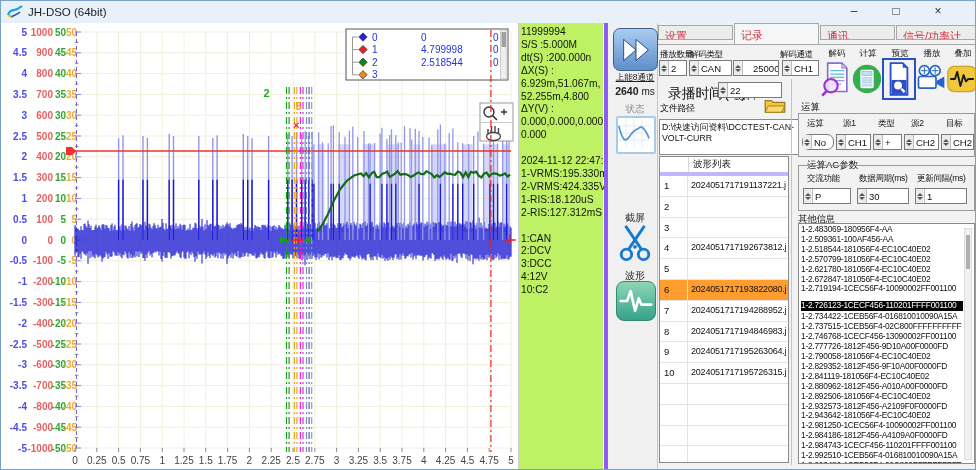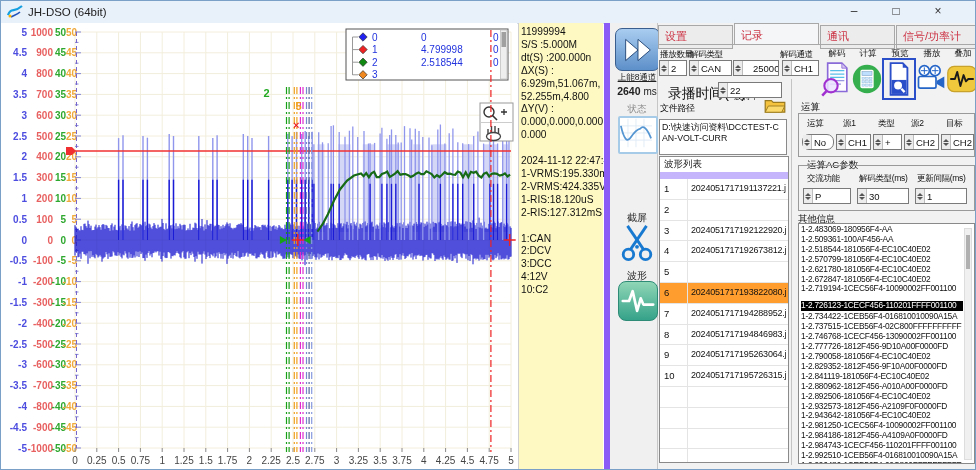--- a/index.html
+++ b/index.html
@@ -6,57 +6,57 @@
   #win{position:relative;width:976px;height:470px;background:#fff;border:1px solid #7aa0c8;box-sizing:border-box;overflow:hidden;}
   
   #titlebar{position:absolute;left:0;top:0;width:976px;height:22px;background:#e8f0fa;border-bottom:1px solid #d4dfec;display:flex;align-items:center;}
   #titlebar .ticon{margin:0 5px 0 6px;width:16px;height:16px;}
   #titlebar .ttext{font-size:11.5px;color:#222;}
   #winbtns{position:absolute;right:18px;top:0;height:22px;display:flex;}
   .wbtn{width:42px;height:22px;text-align:center;line-height:20px;font-size:12px;color:#333;cursor:default;}
   
   #chart-region{position:absolute;left:0;top:22px;width:516px;height:448px;background:#fff;}
   
-  #info-panel{position:absolute;left:517px;top:22px;width:85px;height:448px;background:#fef9c3;border-left:1px solid #cfcfcf;padding:3px 0 0 2px;box-sizing:border-box;}
+  #info-panel{position:absolute;left:517px;top:22px;width:85px;height:448px;background:#bef264;border-left:1px solid #cfcfcf;padding:3px 0 0 2px;box-sizing:border-box;}
   .info-line{font-size:10.2px;line-height:12.9px;color:#111;white-space:nowrap;}
   
-  #toolbar-col{position:absolute;left:603px;top:22px;width:54px;height:448px;background:#f0f0f0;border-left:6px solid #8b5cf6;border-right:1px solid #c6c6c6;box-sizing:border-box;}
+  #toolbar-col{position:absolute;left:603px;top:22px;width:54px;height:448px;background:#f0f0f0;border-left:4px solid #8b5cf6;border-right:1px solid #c6c6c6;box-sizing:border-box;}
   #ff-btn{position:absolute;left:5px;top:5px;width:43px;height:41px;border:1px solid #3a5f8e;border-radius:7px;background:linear-gradient(#a9cdf0,#5d8fc9);display:flex;align-items:center;justify-content:center;}
   #upload-link{position:absolute;left:0;top:49px;width:54px;text-align:center;font-size:8.5px;color:#222;text-decoration:underline;white-space:nowrap;overflow:hidden;}
   #elapsed{position:absolute;left:0;top:62px;width:54px;text-align:center;font-size:10.5px;color:#222;font-weight:bold;}
   #elapsed .unit{font-weight:normal;font-size:10px;}
   #status-label{position:absolute;left:0;top:80px;width:54px;text-align:center;font-size:9.5px;color:#8a8a8a;}
   #status-icon{position:absolute;left:8px;top:93px;width:36px;height:34px;background:#fff;border:2px solid #a6cbe8;border-radius:2px;}
   #shot-label{position:absolute;left:0;top:188px;width:54px;text-align:center;font-size:10px;color:#222;}
   #shot-icon{position:absolute;left:8px;top:200px;width:38px;height:40px;}
   #wave-label{position:absolute;left:0;top:246px;width:54px;text-align:center;font-size:10px;color:#222;}
   #wave-btn{position:absolute;left:8px;top:258px;width:38px;height:38px;border-radius:8px;background:linear-gradient(#8fd6b6,#35a289);border:1px solid #2d8b76;display:flex;align-items:center;justify-content:center;}
   
   #right-panel{position:absolute;left:657px;top:22px;width:319px;height:448px;background:#f2f2f2;}
-  .tab{position:absolute;top:2px;height:24px;background:#ececec;border:1px solid #a8a8a8;box-sizing:border-box;font-size:11px;color:#cc3344;text-align:left;padding:3px 0 0 6px;overflow:hidden;white-space:nowrap;}
+  .tab{position:absolute;top:2px;height:15px;background:#ececec;border:1px solid #a8a8a8;box-sizing:border-box;font-size:11px;color:#cc3344;text-align:left;padding:3px 0 0 6px;overflow:hidden;white-space:nowrap;}
   .tab.active{top:0;height:22px;background:#f5f6f7;border-bottom:none;padding-top:4px;}
   #tab-content-line{position:absolute;left:0;top:21px;width:319px;height:1px;background:#a8a8a8;}
   .lbl{position:absolute;font-size:8.5px;color:#111;white-space:nowrap;letter-spacing:-0.3px;}
   .spin{position:absolute;height:16px;background:#fff;border:1px solid #7a7a7a;box-sizing:border-box;display:flex;align-items:stretch;font-size:9.5px;color:#111;}
   .spin .arrs{width:8px;background:#ececec;border-right:1px solid #bdbdbd;display:flex;flex-direction:column;align-items:center;justify-content:center;gap:1px;}
   .spin .arrs i{display:block;width:0;height:0;border-left:3px solid transparent;border-right:3px solid transparent;}
   .spin .arrs i.au{border-bottom:3.5px solid #555;}
   .spin .arrs i.ad{border-top:3.5px solid #555;}
   .spin .val{flex:1;padding:1.5px 0 0 2px;white-space:nowrap;overflow:hidden;}
   .tool-label{position:absolute;top:25px;width:32px;text-align:center;font-size:8.5px;color:#111;white-space:nowrap;overflow:hidden;}
   .tool-icon{position:absolute;top:37px;width:30px;height:38px;display:flex;align-items:center;justify-content:center;}
   .tool-icon.selected{outline:2px solid #2b4ec9;outline-offset:0;}
   #folder-btn{position:absolute;left:104px;top:74px;width:26px;height:18px;display:flex;align-items:center;justify-content:center;}
-  #filepath-box{position:absolute;left:1px;top:96px;width:128px;height:36px;background:#fff;border:1px solid #8a8a8a;box-sizing:border-box;font-size:8.8px;line-height:11px;padding:2px;word-break:break-all;color:#111;}
+  #filepath-box{position:absolute;left:1px;top:96px;width:140px;height:36px;background:#fff;border:1px solid #8a8a8a;box-sizing:border-box;font-size:8.8px;line-height:11px;padding:2px;word-break:break-all;color:#111;}
   #vdivider{position:absolute;left:133px;top:56px;width:1px;height:386px;background:#c4c4c4;}
   .groupbox{position:absolute;border:1px solid #9a9a9a;box-sizing:border-box;}
   .grouptitle{position:absolute;font-size:9.5px;color:#111;background:#f2f2f2;padding:0 3px;white-space:nowrap;}
   
   #wave-table{position:absolute;left:1px;top:133px;width:130px;height:307px;background:#fff;border:1px solid #8a8a8a;box-sizing:border-box;overflow:hidden;}
-  .wt-header{height:15px;border-bottom:7px solid #c4b5fd;display:flex;font-size:9.5px;color:#111;flex-direction:column;}
+  .wt-header{height:15px;border-bottom:4px solid #c4b5fd;display:flex;font-size:9.5px;color:#111;}
   .wt-header .c1{width:28px;border-right:1px solid #d9d9d9;}
   .wt-header .c2{flex:1;padding:1px 0 0 4px;}
   .wt-row{height:20.8px;display:flex;border-bottom:1px solid #e4e4e4;box-sizing:border-box;font-size:9px;color:#111;}
   .wt-row .c1{width:28px;border-right:1px solid #e4e4e4;padding:4px 0 0 4px;box-sizing:border-box;font-size:9.5px;}
   .wt-row .c2{flex:1;padding:4px 0 0 3px;white-space:nowrap;overflow:hidden;letter-spacing:-0.2px;}
   .wt-row.sel{background:#ff9d2e;}
   
   #other-list{position:absolute;left:140px;top:200px;width:177px;height:241px;background:#fff;border:1px solid #8a8a8a;box-sizing:border-box;overflow:hidden;padding:1px 0 0 2px;}
   .oi-row{font-size:8.4px;line-height:9.9px;color:#111;white-space:nowrap;letter-spacing:-0.25px;}
   .oi-row.sel{background:#000;color:#fff;display:inline-block;padding-right:6px;}
@@ -719,21 +719,21 @@
             <i class="au"></i>
             <i class="ad"></i>
           </span>
           <span class="val">CH2</span>
         </div>
     </div>
 
     <span class="grouptitle" style="left:146px;top:136px;">运算AC参数</span>
     <div class="groupbox" style="left:140px;top:142px;width:177px;height:46px;">
       <span class="lbl" style="left:8px;top:7px;">交流功能</span>
-      <span class="lbl" style="left:60px;top:7px;">解码类型(ms)</span>
+      <span class="lbl" style="left:60px;top:7px;">数据周期(ms)</span>
       <span class="lbl" style="left:118px;top:7px;">更新间隔(ms)</span>
       <div class="spin" style="left:4px;top:22px;width:48px;">
           <span class="arrs">
             <i class="au"></i>
             <i class="ad"></i>
           </span>
           <span class="val">P</span>
         </div>
       <div class="spin" style="left:58px;top:22px;width:52px;">
           <span class="arrs">
@@ -790,21 +790,20 @@
       <div id="wt-body">
           <div class="wt-row">
             <div class="c1">1</div>
             <div class="c2">2024051717191137221.j</div>
           </div>
           <div class="wt-row">
             <div class="c1">2</div>
           </div>
           <div class="wt-row">
             <div class="c1">3</div>
-            <div class="c2">2024051717192122920.j</div>
           </div>
           <div class="wt-row">
             <div class="c1">4</div>
             <div class="c2">2024051717192673812.j</div>
           </div>
           <div class="wt-row">
             <div class="c1">5</div>
           </div>
           <div class="wt-row sel">
             <div class="c1">6</div>

